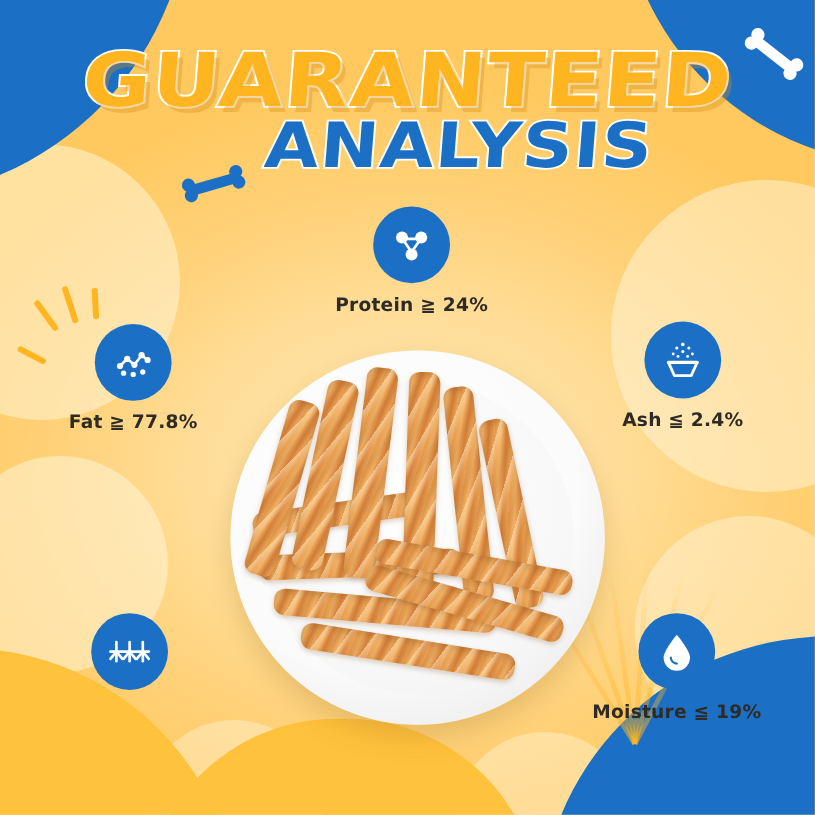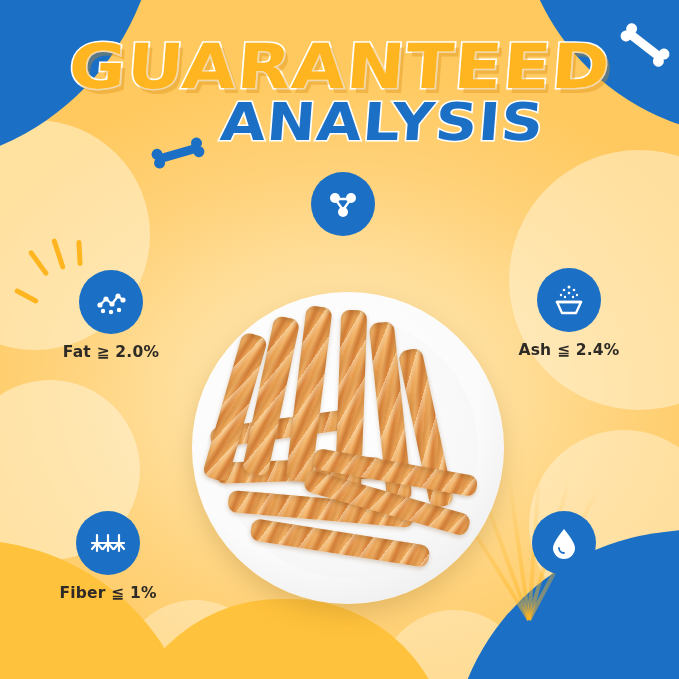--- a/index.html
+++ b/index.html
@@ -342,39 +342,40 @@
         <g fill="none" stroke="#ffffff" stroke-width="2.3" stroke-linecap="round">
           <line x1="12" y1="14" x2="26" y2="14"></line>
           <line x1="13" y1="16.5" x2="19" y2="25"></line>
           <line x1="25" y1="16.5" x2="19" y2="25"></line>
         </g>
         <circle cx="11" cy="13" r="5" fill="#ffffff"></circle>
         <circle cx="27" cy="13" r="5" fill="#ffffff"></circle>
         <circle cx="19" cy="27" r="5" fill="#ffffff"></circle>
       </svg>
     </div>
+    <div class="badge-label">Protein ≧ 24%</div>
   </div>
 
   <div class="badge badge-fat">
     <div class="badge-circle">
       <svg class="icon" width="38" height="38" viewBox="0 0 38 38">
         <g fill="none" stroke="#ffffff" stroke-width="2.2" stroke-linecap="round" stroke-linejoin="round">
           <polyline points="8,22 14,16 20,21 26,13 31,17"></polyline>
         </g>
         <circle cx="8" cy="22" r="2.6" fill="#ffffff"></circle>
         <circle cx="14" cy="16" r="2.6" fill="#ffffff"></circle>
         <circle cx="20" cy="21" r="2.6" fill="#ffffff"></circle>
         <circle cx="26" cy="13" r="2.6" fill="#ffffff"></circle>
         <circle cx="31" cy="17" r="2.6" fill="#ffffff"></circle>
         <circle cx="11" cy="28" r="2.2" fill="#ffffff"></circle>
         <circle cx="19" cy="29" r="2.2" fill="#ffffff"></circle>
         <circle cx="27" cy="27" r="2.2" fill="#ffffff"></circle>
       </svg>
     </div>
-    <div class="badge-label">Fat ≧ 2.0%</div>
+    <div class="badge-label">Fat ≧ 77.8%</div>
   </div>
 
   <div class="badge badge-ash">
     <div class="badge-circle">
       <svg class="icon" width="38" height="38" viewBox="0 0 38 38">
         <g fill="#ffffff">
           <circle cx="19" cy="6" r="1.5"></circle>
           <circle cx="14" cy="9" r="1.3"></circle>
           <circle cx="24" cy="9" r="1.3"></circle>
           <circle cx="19" cy="12" r="1.3"></circle>
@@ -397,25 +398,25 @@
           <line x1="4" y1="20" x2="36" y2="20"></line>
           <line x1="9" y1="12" x2="9" y2="28"></line>
           <line x1="20" y1="12" x2="20" y2="28"></line>
           <line x1="31" y1="12" x2="31" y2="28"></line>
           <path d="M4 26 L9 20 L14 26"></path>
           <path d="M15 26 L20 20 L25 26"></path>
           <path d="M26 26 L31 20 L36 26"></path>
         </g>
       </svg>
     </div>
-    <div class="badge-label">Fiber ≦ 1%</div>
   </div>
 
   <div class="badge badge-moisture">
     <div class="badge-circle">
       <svg class="icon" width="34" height="34" viewBox="0 0 34 34">
         <path d="M17 3 C17 3 6 16 6 22 a11 11 0 0 0 22 0 C28 16 17 3 17 3 Z" fill="#ffffff"></path>
         <path d="M12 22 a5 5 0 0 0 5 5" fill="none" stroke="#1b6fc4" stroke-width="1.8" stroke-linecap="round"></path>
       </svg>
     </div>
+    <div class="badge-label">Moisture ≦ 19%</div>
   </div>
 
 </div>
 
 </body></html>

